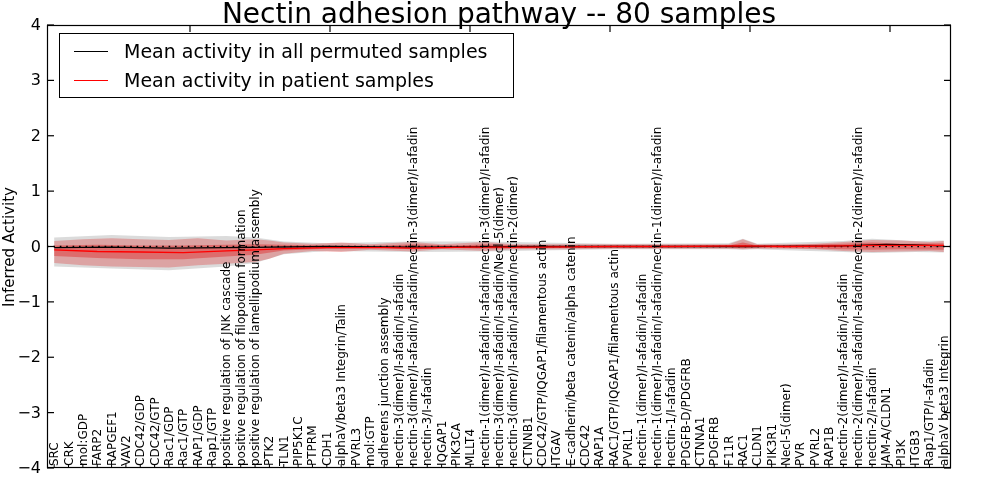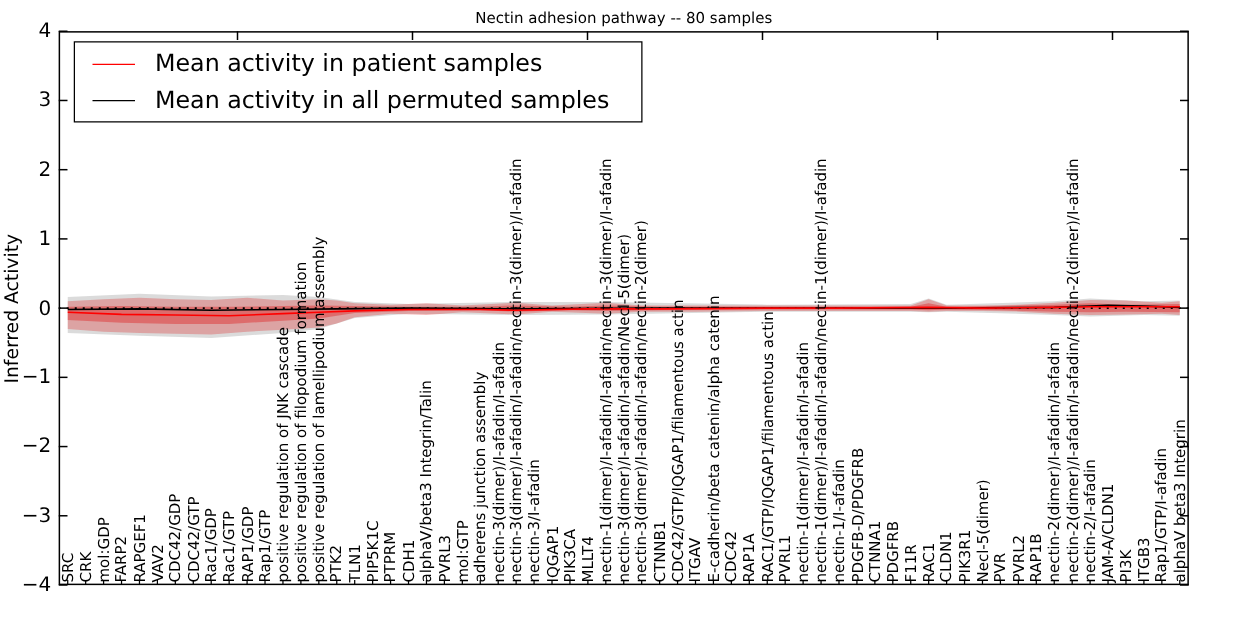--- a/index.html
+++ b/index.html
@@ -3,21 +3,21 @@
 <meta charset="utf-8">
 <style>
   html,body{margin:0;padding:0;background:#ffffff;}
   .fig{
     position:relative;width:1000px;height:500px;background:#ffffff;
     overflow:hidden;font-family:"DejaVu Sans","Liberation Sans",sans-serif;color:#000;
   }
   .chart-svg{position:absolute;left:0;top:0;z-index:1;}
   .title{
     position:absolute;left:47px;top:3px;width:904px;text-align:center;
-    font-size:12px;line-height:22px;z-index:4;
+    font-size:28px;line-height:22px;z-index:4;
   }
   .ylab{
     position:absolute;left:9px;top:247px;transform:translate(-50%,-50%) rotate(-90deg);
     font-size:15px;white-space:nowrap;z-index:4;
   }
   .xaxis-label{
     position:absolute;left:47px;top:478px;width:904px;text-align:center;
     font-size:15px;z-index:4;
   }
   .ytick-label{
@@ -216,22 +216,22 @@
       <div class="xcat" style="left: 878.079px; top: 454px;">nectin-2/I-afadin</div>
       <div class="xcat" style="left: 892.429px; top: 454px;">JAM-A/CLDN1</div>
       <div class="xcat" style="left: 906.778px; top: 454px;">PI3K</div>
       <div class="xcat" style="left: 921.127px; top: 454px;">ITGB3</div>
       <div class="xcat" style="left: 935.476px; top: 454px;">Rap1/GTP/I-afadin</div>
       <div class="xcat" style="left: 949.825px; top: 454px;">alphaV beta3 Integrin</div>
     </div>
 
   <div class="legend">
     <div class="legend-row">
+      <span class="legend-swatch" id="swatch-0" style="border-top-color: rgb(0, 0, 0);"></span>
+      <span class="legend-label">Mean activity in all permuted samples</span>
+    </div>
+    <div class="legend-row">
       <span class="legend-swatch" id="swatch-1" style="border-top-color: rgb(255, 0, 0);"></span>
       <span class="legend-label">Mean activity in patient samples</span>
     </div>
-    <div class="legend-row">
-      <span class="legend-swatch" id="swatch-0" style="border-top-color: rgb(0, 0, 0);"></span>
-      <span class="legend-label">Mean activity in all permuted samples</span>
-    </div>
   </div>
 
 </div>
 
 </body></html>

